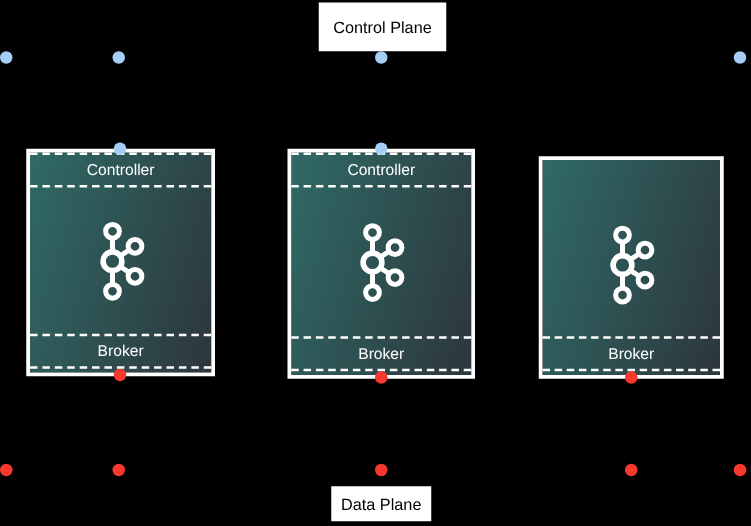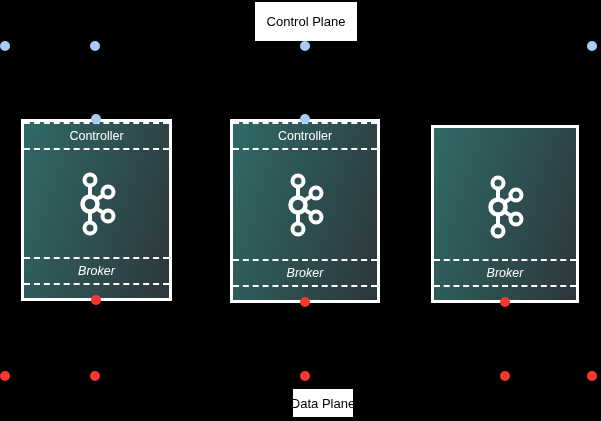--- a/index.html
+++ b/index.html
@@ -27,41 +27,41 @@
   }
   .plane-label{
     position:absolute;
     background:var(--label-bg);
     color:var(--label-text);
     font-size:13px;
     display:flex;align-items:center;justify-content:center;
     white-space:nowrap;
   }
   .control-label{left:255px;top:2px;width:102px;height:39px;}
-  .data-label{left:265px;top:389px;width:60px;height:28px;margin-left:28px;}
+  .data-label{left:265px;top:389px;width:80px;height:28px;}
   .node{
     position:absolute;
     border:3px solid var(--node-border);
     background:linear-gradient(107deg, var(--node-gradient-start) 0%, var(--node-gradient-end) 100%);
     display:flex;
     flex-direction:column;
   }
   .node-1{left:21px;top:119px;width:151px;height:182px;}
   .node-2{left:230px;top:119px;width:150px;height:184px;}
   .node-3{left:431px;top:125px;width:148px;height:178px;}
   .strip{
     border-top:2px dashed var(--dashed-line);
     border-bottom:2px dashed var(--dashed-line);
     height:28px;
     display:flex;align-items:center;justify-content:center;
     color:var(--node-text);
     font-size:12.5px;
     flex:0 0 auto;
   }
-  .broker-strip{margin-bottom:13px;font-style:italic;}
+  .broker-strip{margin-bottom:3px;}
   .mid{
     flex:1 1 auto;
     display:flex;align-items:center;justify-content:center;
   }
   .node-3 .mid svg{margin-top:26px;}
   .kafka-logo{display:block;}
   .dot{
     position:absolute;
     width:10px;height:10px;
     border-radius:50%;

